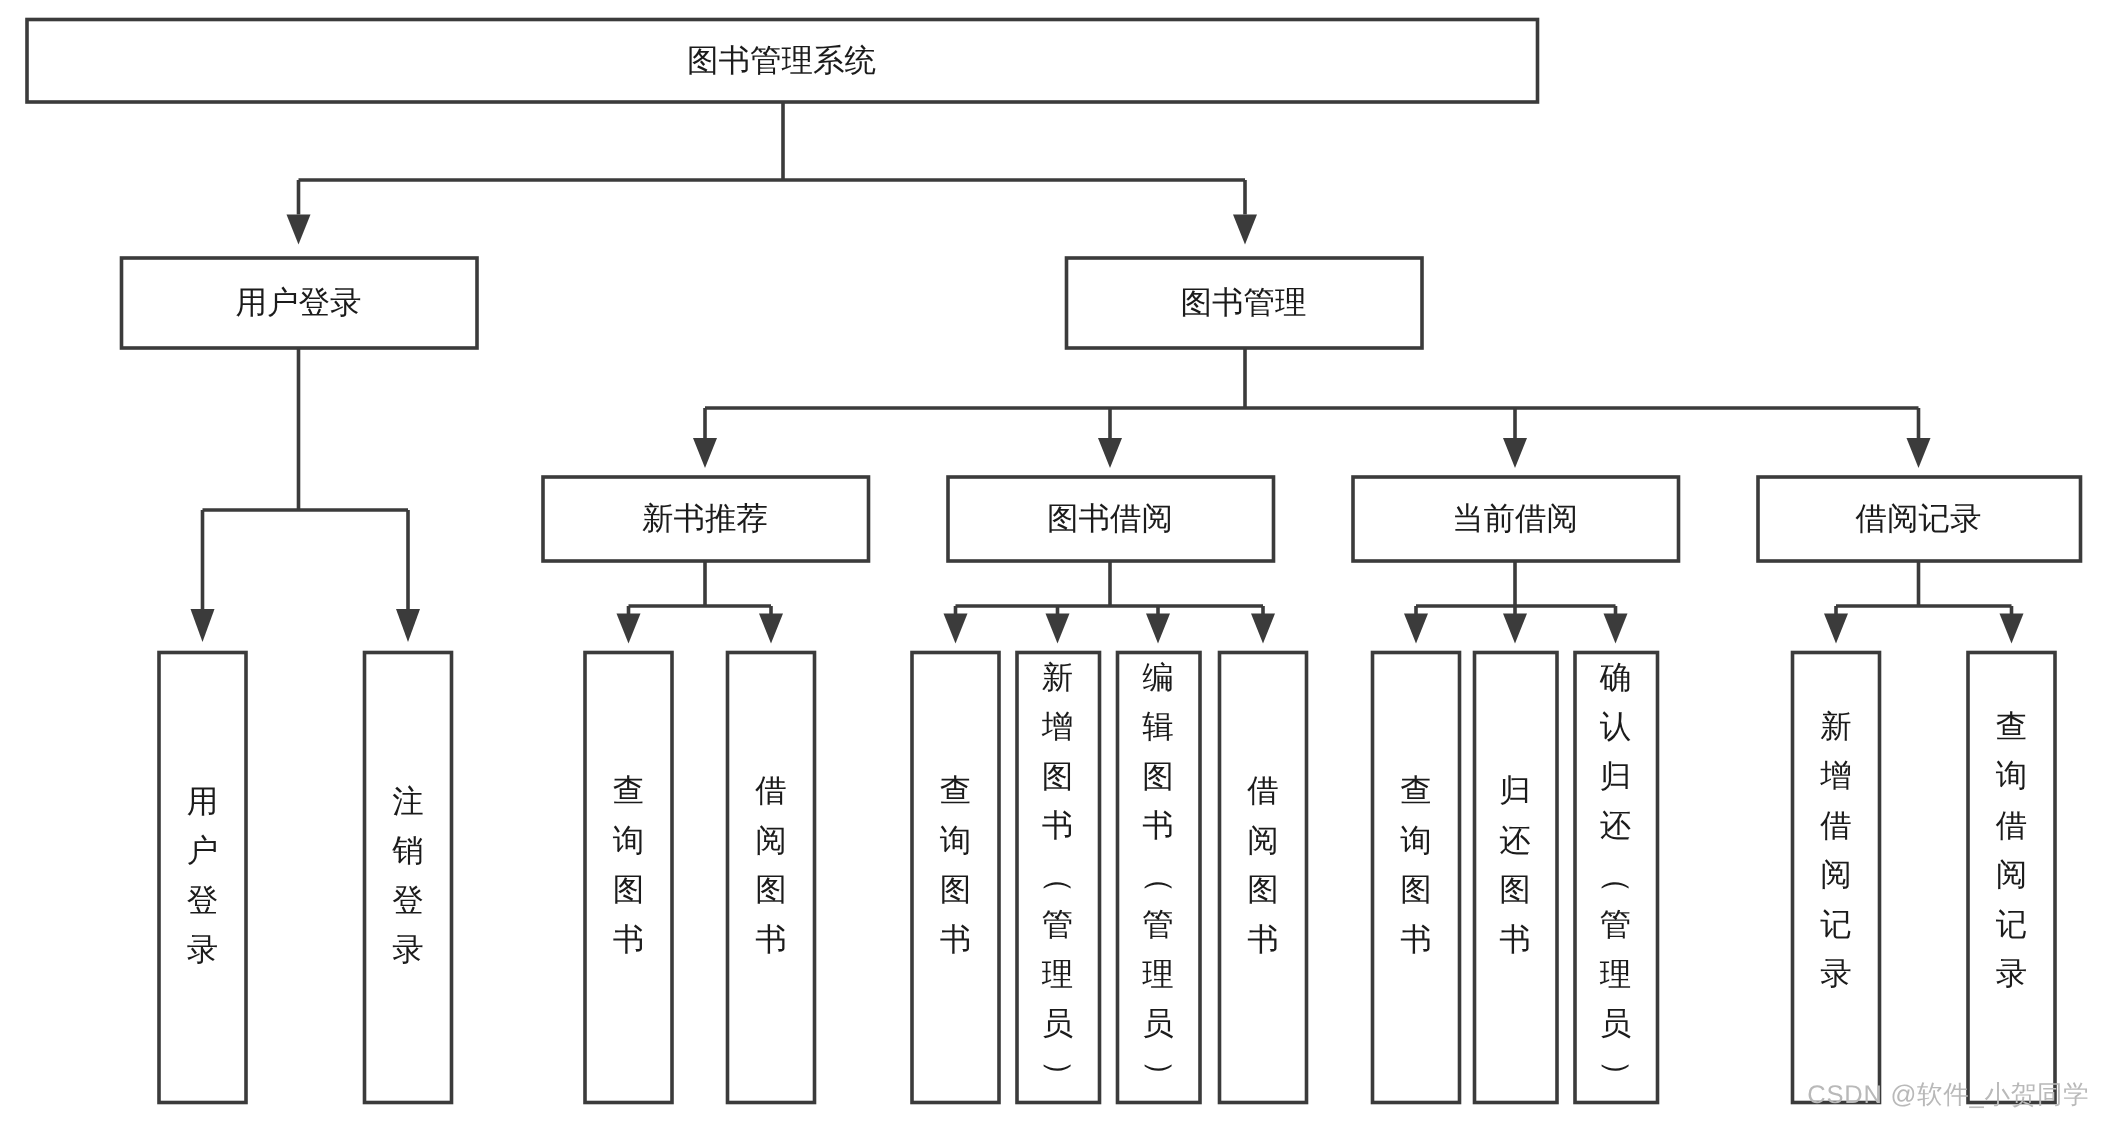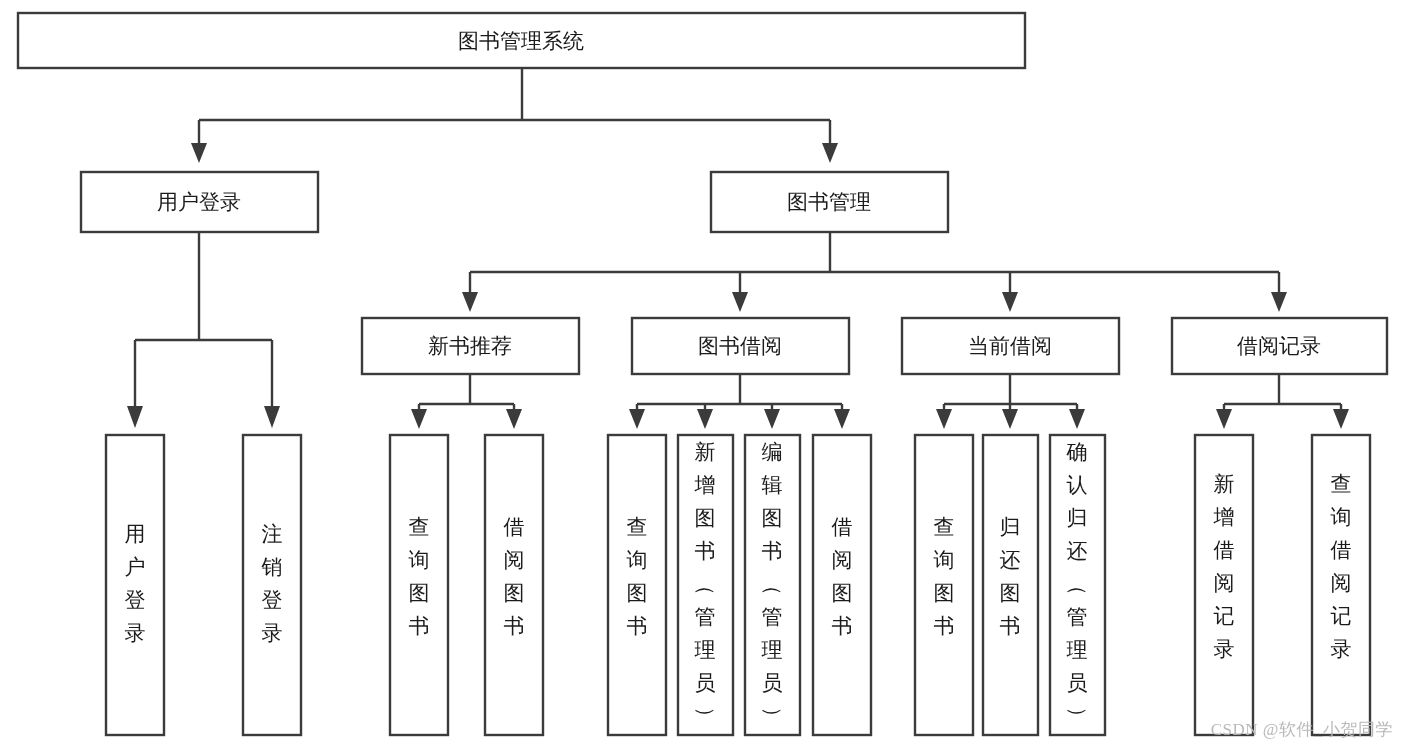--- a/index.html
+++ b/index.html
@@ -44,21 +44,21 @@
   .node-label-v {
     font-family: "Liberation Sans", "DejaVu Sans", sans-serif;
     font-size: 21px;
     fill: #1b1b1b;
     text-anchor: middle;
   }
   .watermark {
     position: absolute;
     right: 12px;
     bottom: 6px;
-    font-family: Liberation Serif, serif;
+    font-family: Liberation Sans, sans-serif;
     font-size: 17px;
     color: #b9b9b9;
     letter-spacing: 0.5px;
     white-space: nowrap;
     user-select: none;
   }
 </style>
 </head>
 <body>
 

